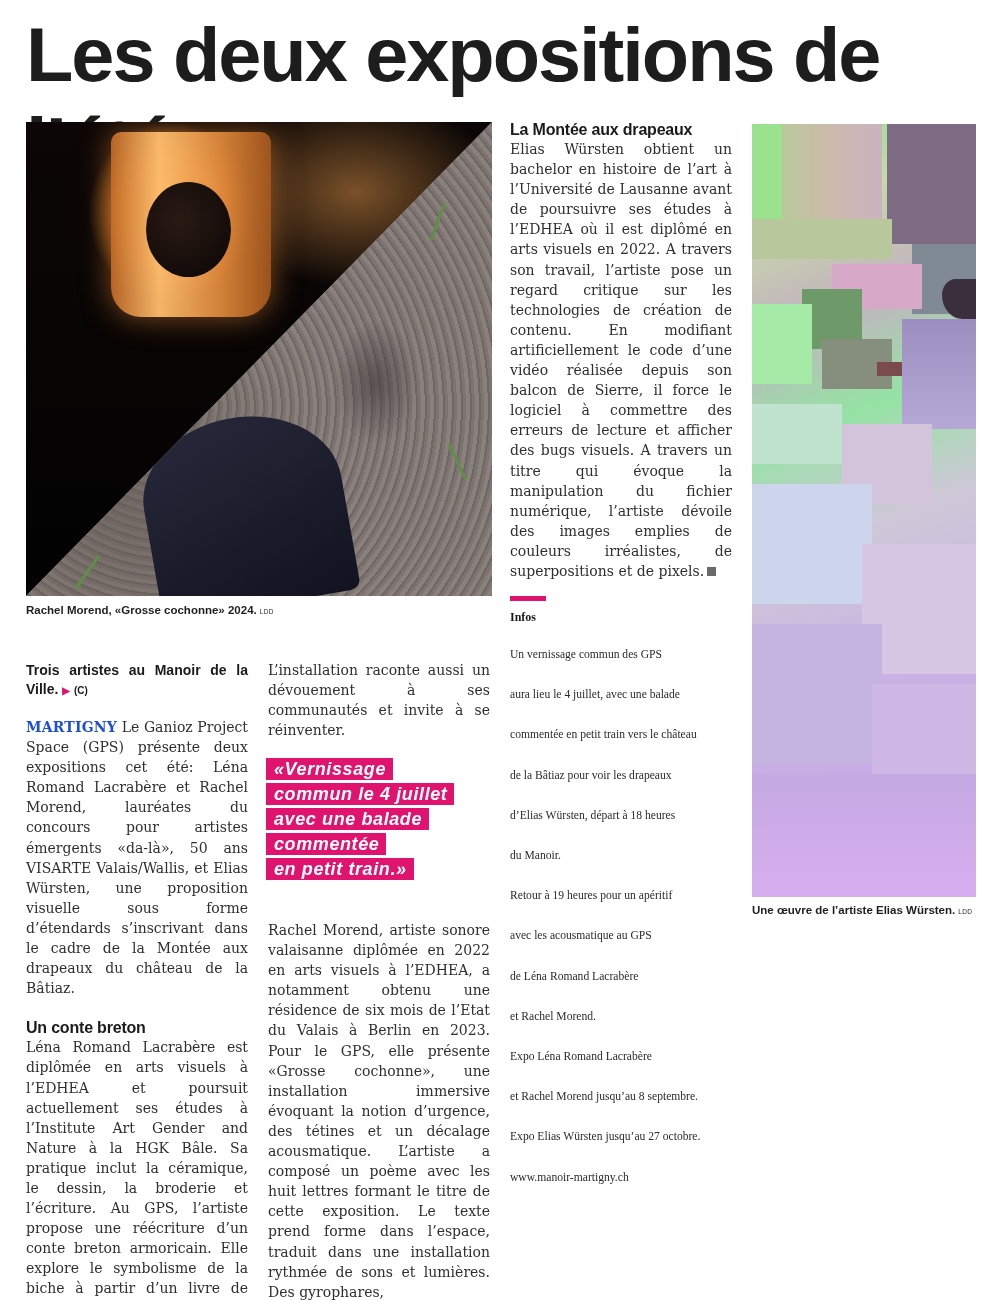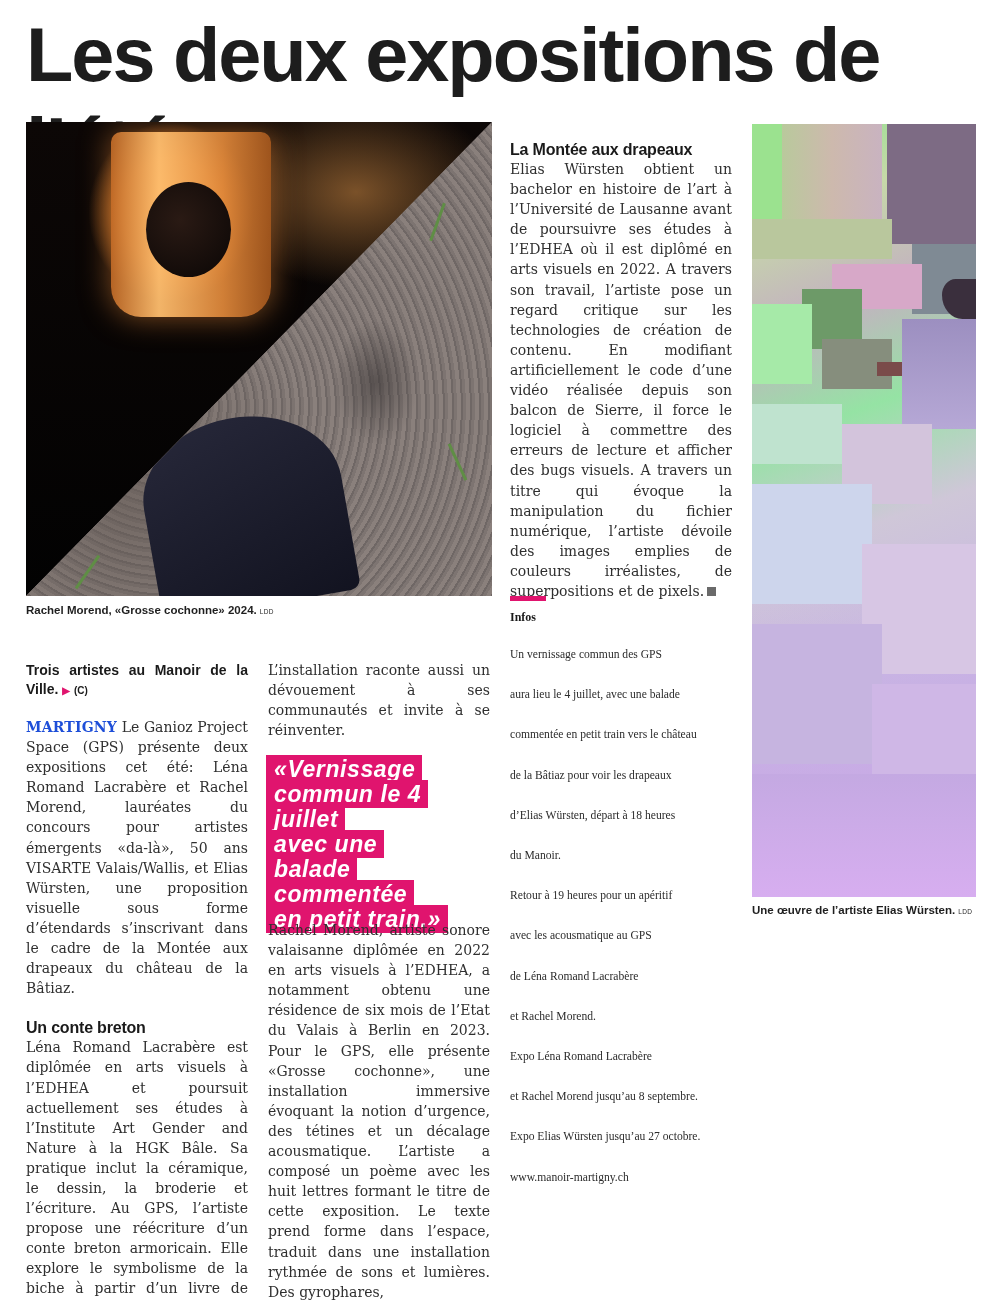--- a/index.html
+++ b/index.html
@@ -76,21 +76,21 @@
     line-height: 19px; color: #1a1a1a; letter-spacing: -0.2px;
   }
   .lead-kicker { font-family: "Liberation Sans", sans-serif; font-weight: 700; font-size: 14px; line-height: 19px; color: #1a1a1a; }
   .tri { color: #e0146e; font-size: 10px; }
   .small-c { font-size: 10px; font-weight: 700; }
   .loc { color: #1d4ed8; font-weight: 700; font-family: "DejaVu Serif", serif; letter-spacing: 0.2px; }
 
   .quote {
     position: absolute; left: 266px; top: 757px; width: 200px;
     font-family: "Liberation Sans", sans-serif; font-weight: 700; font-style: italic;
-    font-size: 23px; line-height: 25px; color: #ffffff; letter-spacing: 0.6px;
+    font-size: 18px; line-height: 25px; color: #ffffff; letter-spacing: 0.6px;
   }
   .quote span {
     background: #e0146e; padding: 1px 7px 1px 8px;
     box-decoration-break: clone; -webkit-box-decoration-break: clone;
   }
 
   .infos {
     position: absolute; left: 510px; top: 596px; width: 235px;
     font-family: Liberation Serif, serif; font-size: 11.6px; line-height: 20.2px; color: #2b2b2b;
   }
@@ -166,21 +166,21 @@
   <span>avec une balade</span><br>
   <span>commentée</span><br>
   <span>en petit train.»</span>
 </div>
 
 <div class="col" style="left:268px; top:920px; width:222px;">
   <p>Rachel Morend, artiste sonore valaisanne diplômée en 2022 en arts visuels à l’EDHEA, a notamment obtenu une résidence de six mois de l’Etat du Valais à Berlin en 2023. Pour le GPS, elle présente «Grosse cochonne», une installation immersive évoquant la notion d’urgence, des tétines et un décalage acousmatique. L’artiste a composé un poème avec les huit lettres formant le titre de cette exposition. Le texte prend forme dans l’espace, traduit dans une installation rythmée de sons et lumières. Des gyrophares,</p>
 </div>
 
 <div class="col" style="left:510px; top:120px; width:222px;">
-  <h2 class="h-sub" style="margin-top:20px;">La Montée aux drapeaux</h2>
+  <h2 class="h-sub" style="">La Montée aux drapeaux</h2>
   <p><span>Elias Würsten obtient un bachelor en histoire de l’art à l’Université de Lausanne avant de poursuivre ses études à l’EDHEA où il est diplômé en arts visuels en 2022. A travers son travail, l’artiste pose un regard critique sur les technologies de création de contenu. En modifiant artificiellement le code d’une vidéo réalisée depuis son balcon de Sierre, il force le logiciel à commettre des erreurs de lecture et afficher des bugs visuels. A travers un titre qui évoque la manipulation du fichier numérique, l’artiste dévoile des images emplies de couleurs irréalistes, de superpositions et de pixels.</span><span class="endmark"></span></p>
 </div>
 
 <div class="infos">
   <div class="bar"></div>
   <div class="title">Infos</div>
   <span class="line">Un vernissage commun des GPS</span>
   <span class="line">aura lieu le 4 juillet, avec une balade</span>
   <span class="line">commentée en petit train vers le château</span>
   <span class="line">de la Bâtiaz pour voir les drapeaux</span>

